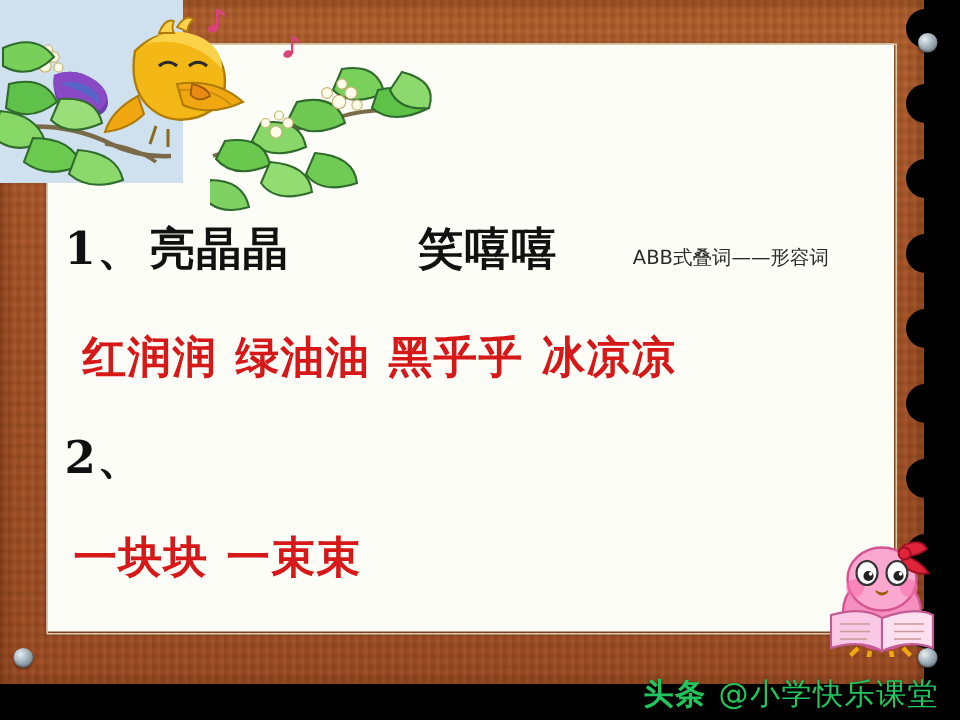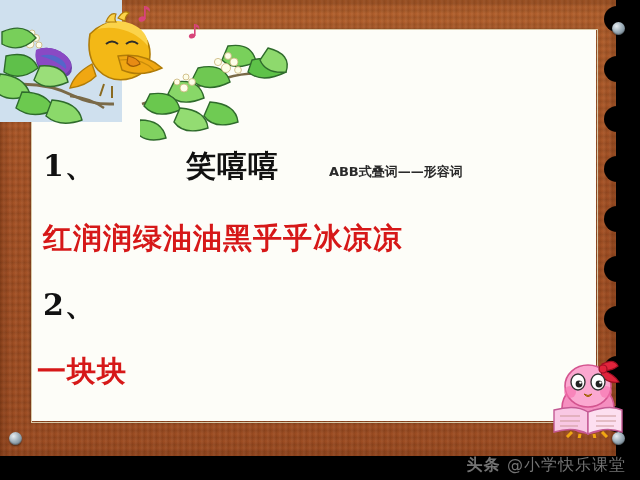--- a/index.html
+++ b/index.html
@@ -124,49 +124,49 @@
     font-size: 29px;
     color: #d61818;
     letter-spacing: 1px;
   }
   .num { margin-right: 4px; }
   .word { }
   .gap-lg { display: inline-block; width: 86px; }
   .gap-md { display: inline-block; width: 50px; }
   .note {
     font-family: "DejaVu Sans", "Liberation Sans", sans-serif;
-    font-weight: 700;
+    font-weight: 400;
     font-size: 13px;
     color: #2a2a2a;
     letter-spacing: 0;
   }
 
   #row1 { left: 12px;  top: 117px; }
   #row2 { left: 12px;  top: 190px; }
   #row3 { left: 12px;  top: 256px; }
   #row4 { left: 6px;   top: 323px; }
 
-  .red-cell { display: inline-block; }
+  .red-cell { display: inline-block; margin-left: 12px; }
   .red-cell + .red-cell { }
 
   
   .deco { position: absolute; pointer-events: none; }
   #bird-deco { left: 0px; top: 0px; width: 200px; height: 125px; }
   #leaves-mid { left: 140px; top: 38px; width: 170px; height: 105px; }
   #mascot { left: 546px; top: 356px; width: 84px; height: 82px; }
 
   
   .watermark {
     position: absolute;
     right: 14px;
     bottom: 4px;
     font-family: "DejaVu Sans", "Liberation Sans", sans-serif;
-    font-size: 16px;
+    font-size: 20px;
     font-weight: 700;
-    color: #737373;
+    color: #22c55e;
     text-shadow: 0 1px 2px rgba(0,0,0,0.85);
     letter-spacing: 1px;
     white-space: nowrap;
   }
   .watermark .at { font-weight: 400; }
 </style>
 </head>
 <body>
 
 <div id="slide">
@@ -192,20 +192,21 @@
 
   <div class="screw tl"></div>
   <div class="screw tr"></div>
   <div class="screw bl"></div>
   <div class="screw br"></div>
 
   <div class="content">
 
     <div class="row row-black" id="row1">
       <span class="num">1、</span>
+      <span class="word">亮晶晶</span>
       <span class="gap-lg"></span>
       <span class="word">笑嘻嘻</span>
       <span class="gap-md"></span>
       <span class="note">ABB式叠词——形容词</span>
     </div>
 
     <div class="row row-red" id="row2">
       <span class="red-cell">红润润</span>
       <span class="red-cell">绿油油</span>
       <span class="red-cell">黑乎乎</span>
@@ -213,20 +214,21 @@
     </div>
 
     <div class="row row-black" id="row3">
       <span class="num">2、</span>
       <span class="gap-lg"></span>
       <span class="gap-md"></span>
     </div>
 
     <div class="row row-red" id="row4">
       <span class="red-cell">一块块</span>
+      <span class="red-cell">一束束</span>
     </div>
   </div>
 
   <svg class="deco" id="bird-deco" viewBox="0 0 200 125">
     <rect x="0" y="0" width="122" height="122" fill="#cfe0ee"></rect>
 
     <g fill="#d8447a">
       <ellipse cx="142" cy="19" rx="3.5" ry="2.6" transform="rotate(-20 142 19)"></ellipse>
       <rect x="144" y="6" width="1.8" height="13"></rect>
       <path d="M145.8 6 q5 1.5 4 6 q-2.5 -3.5 -4 -2.5 z"></path>

